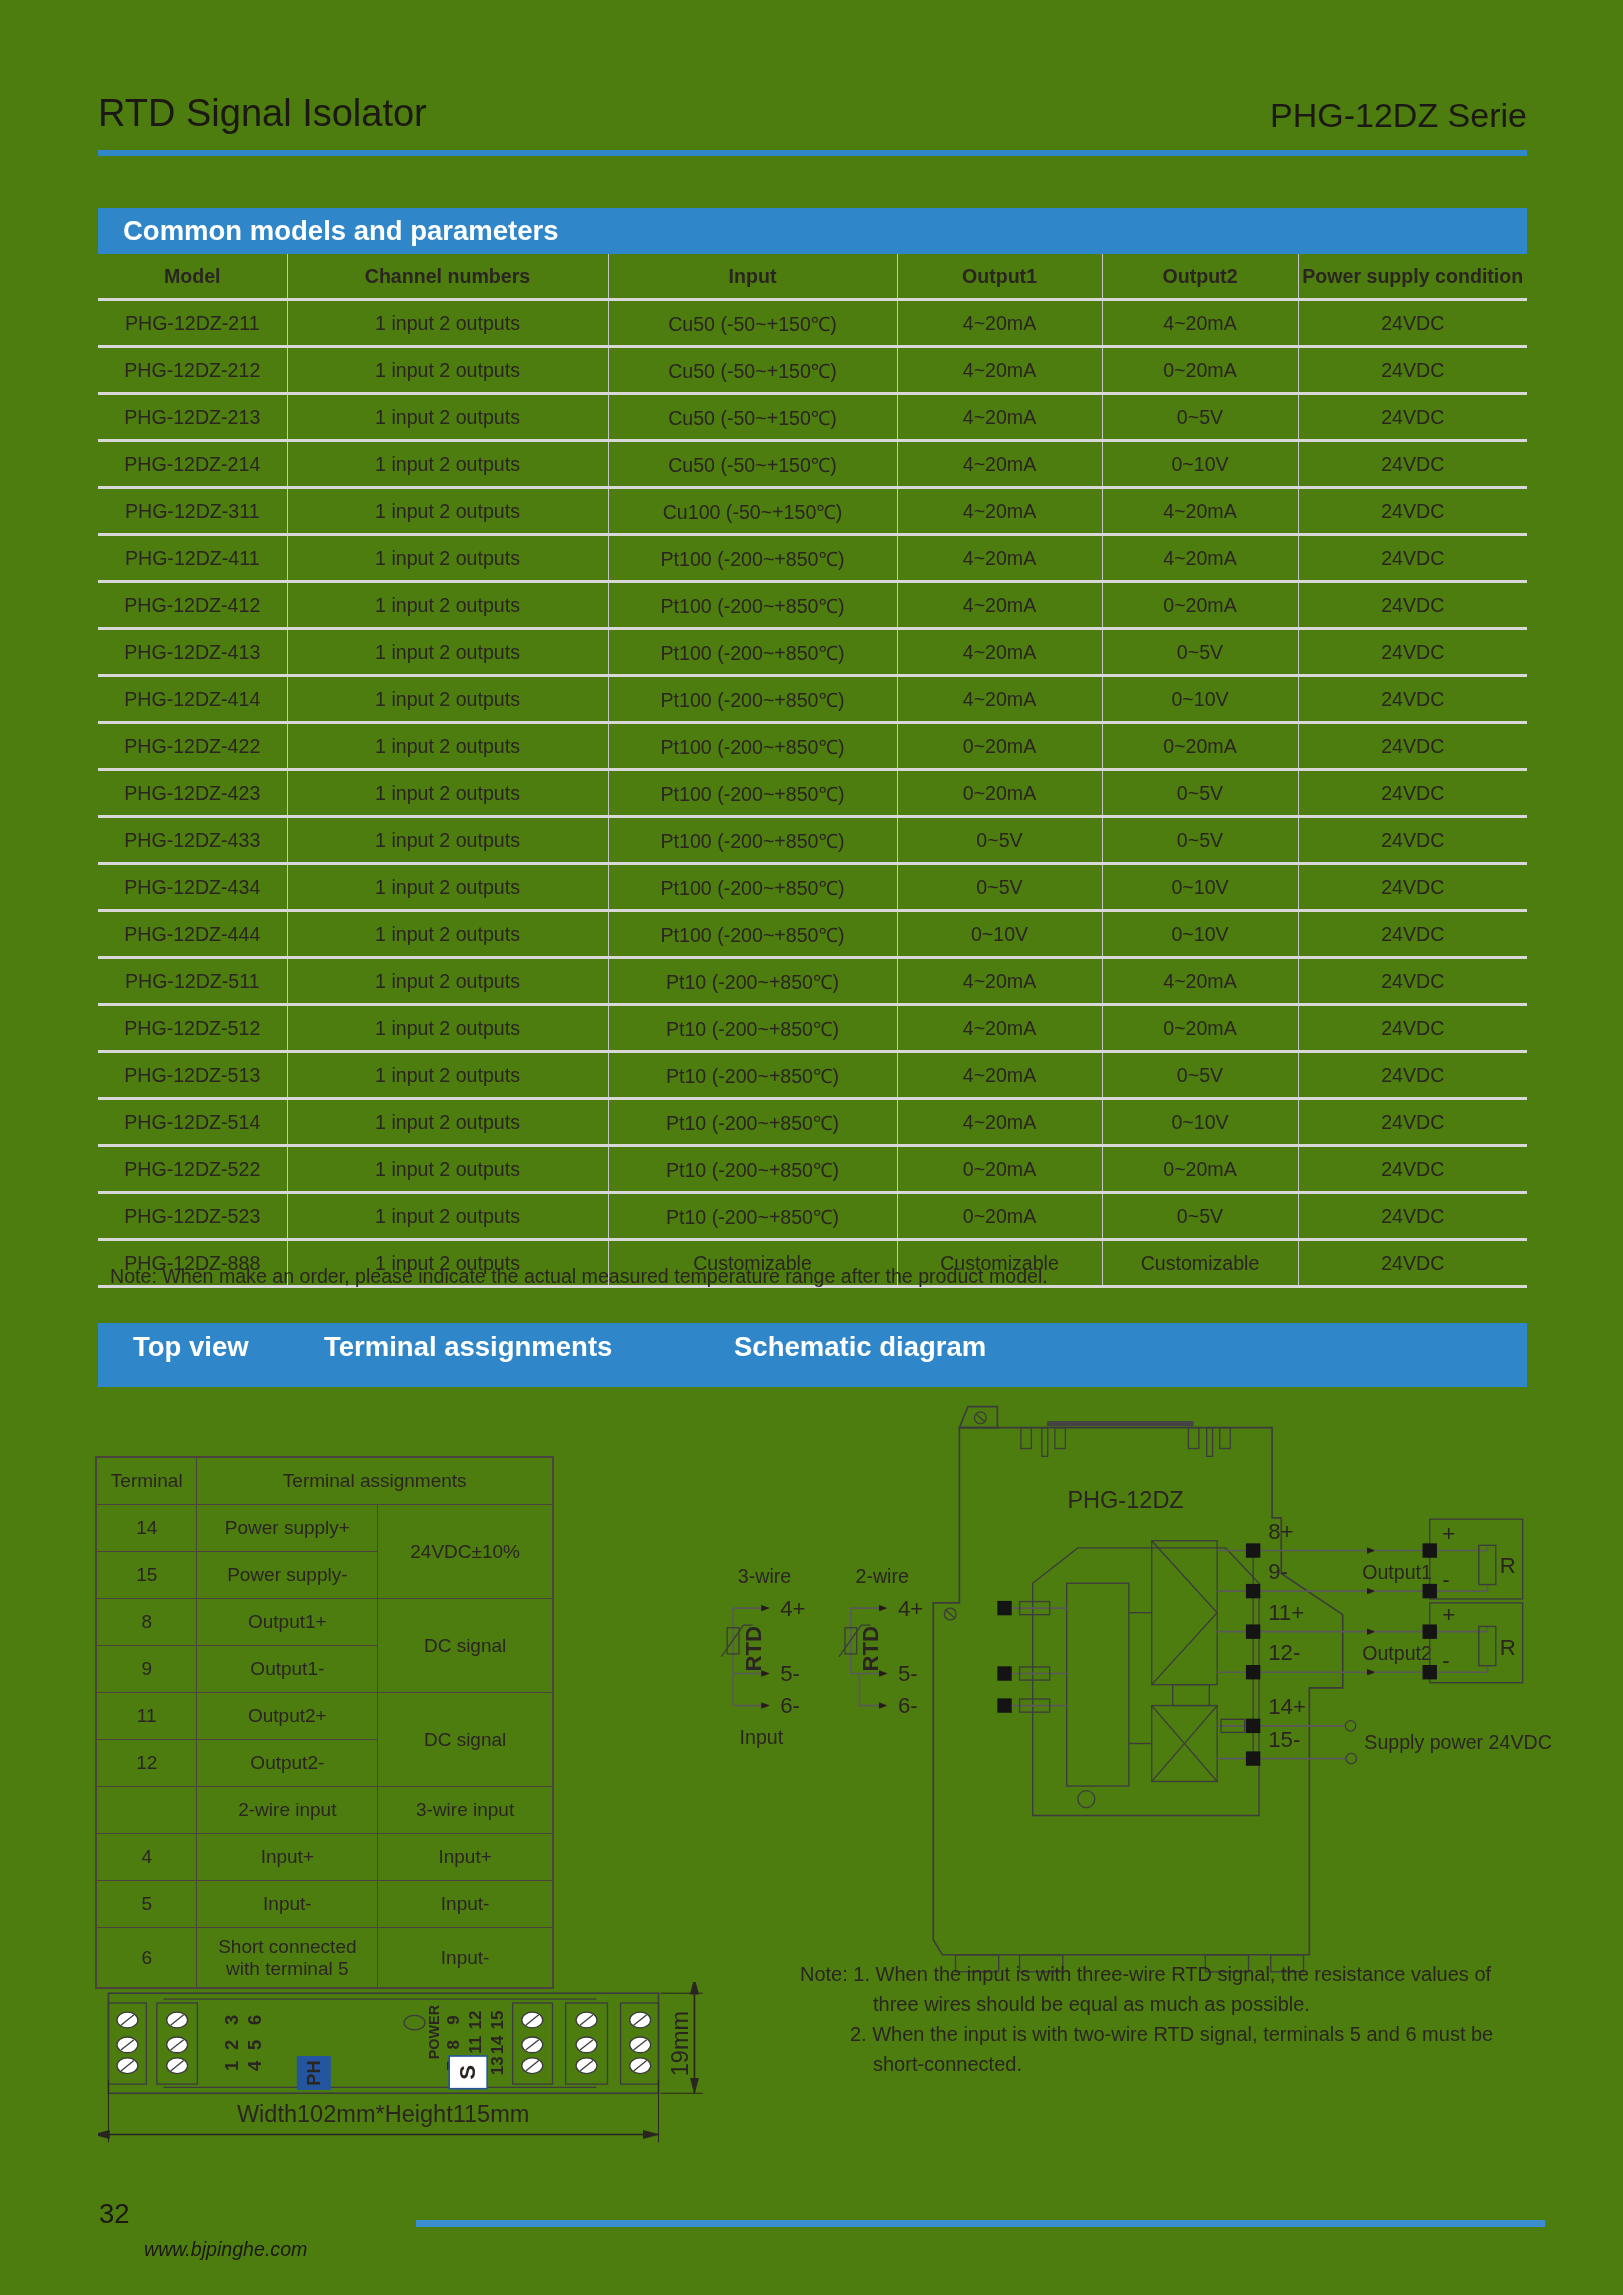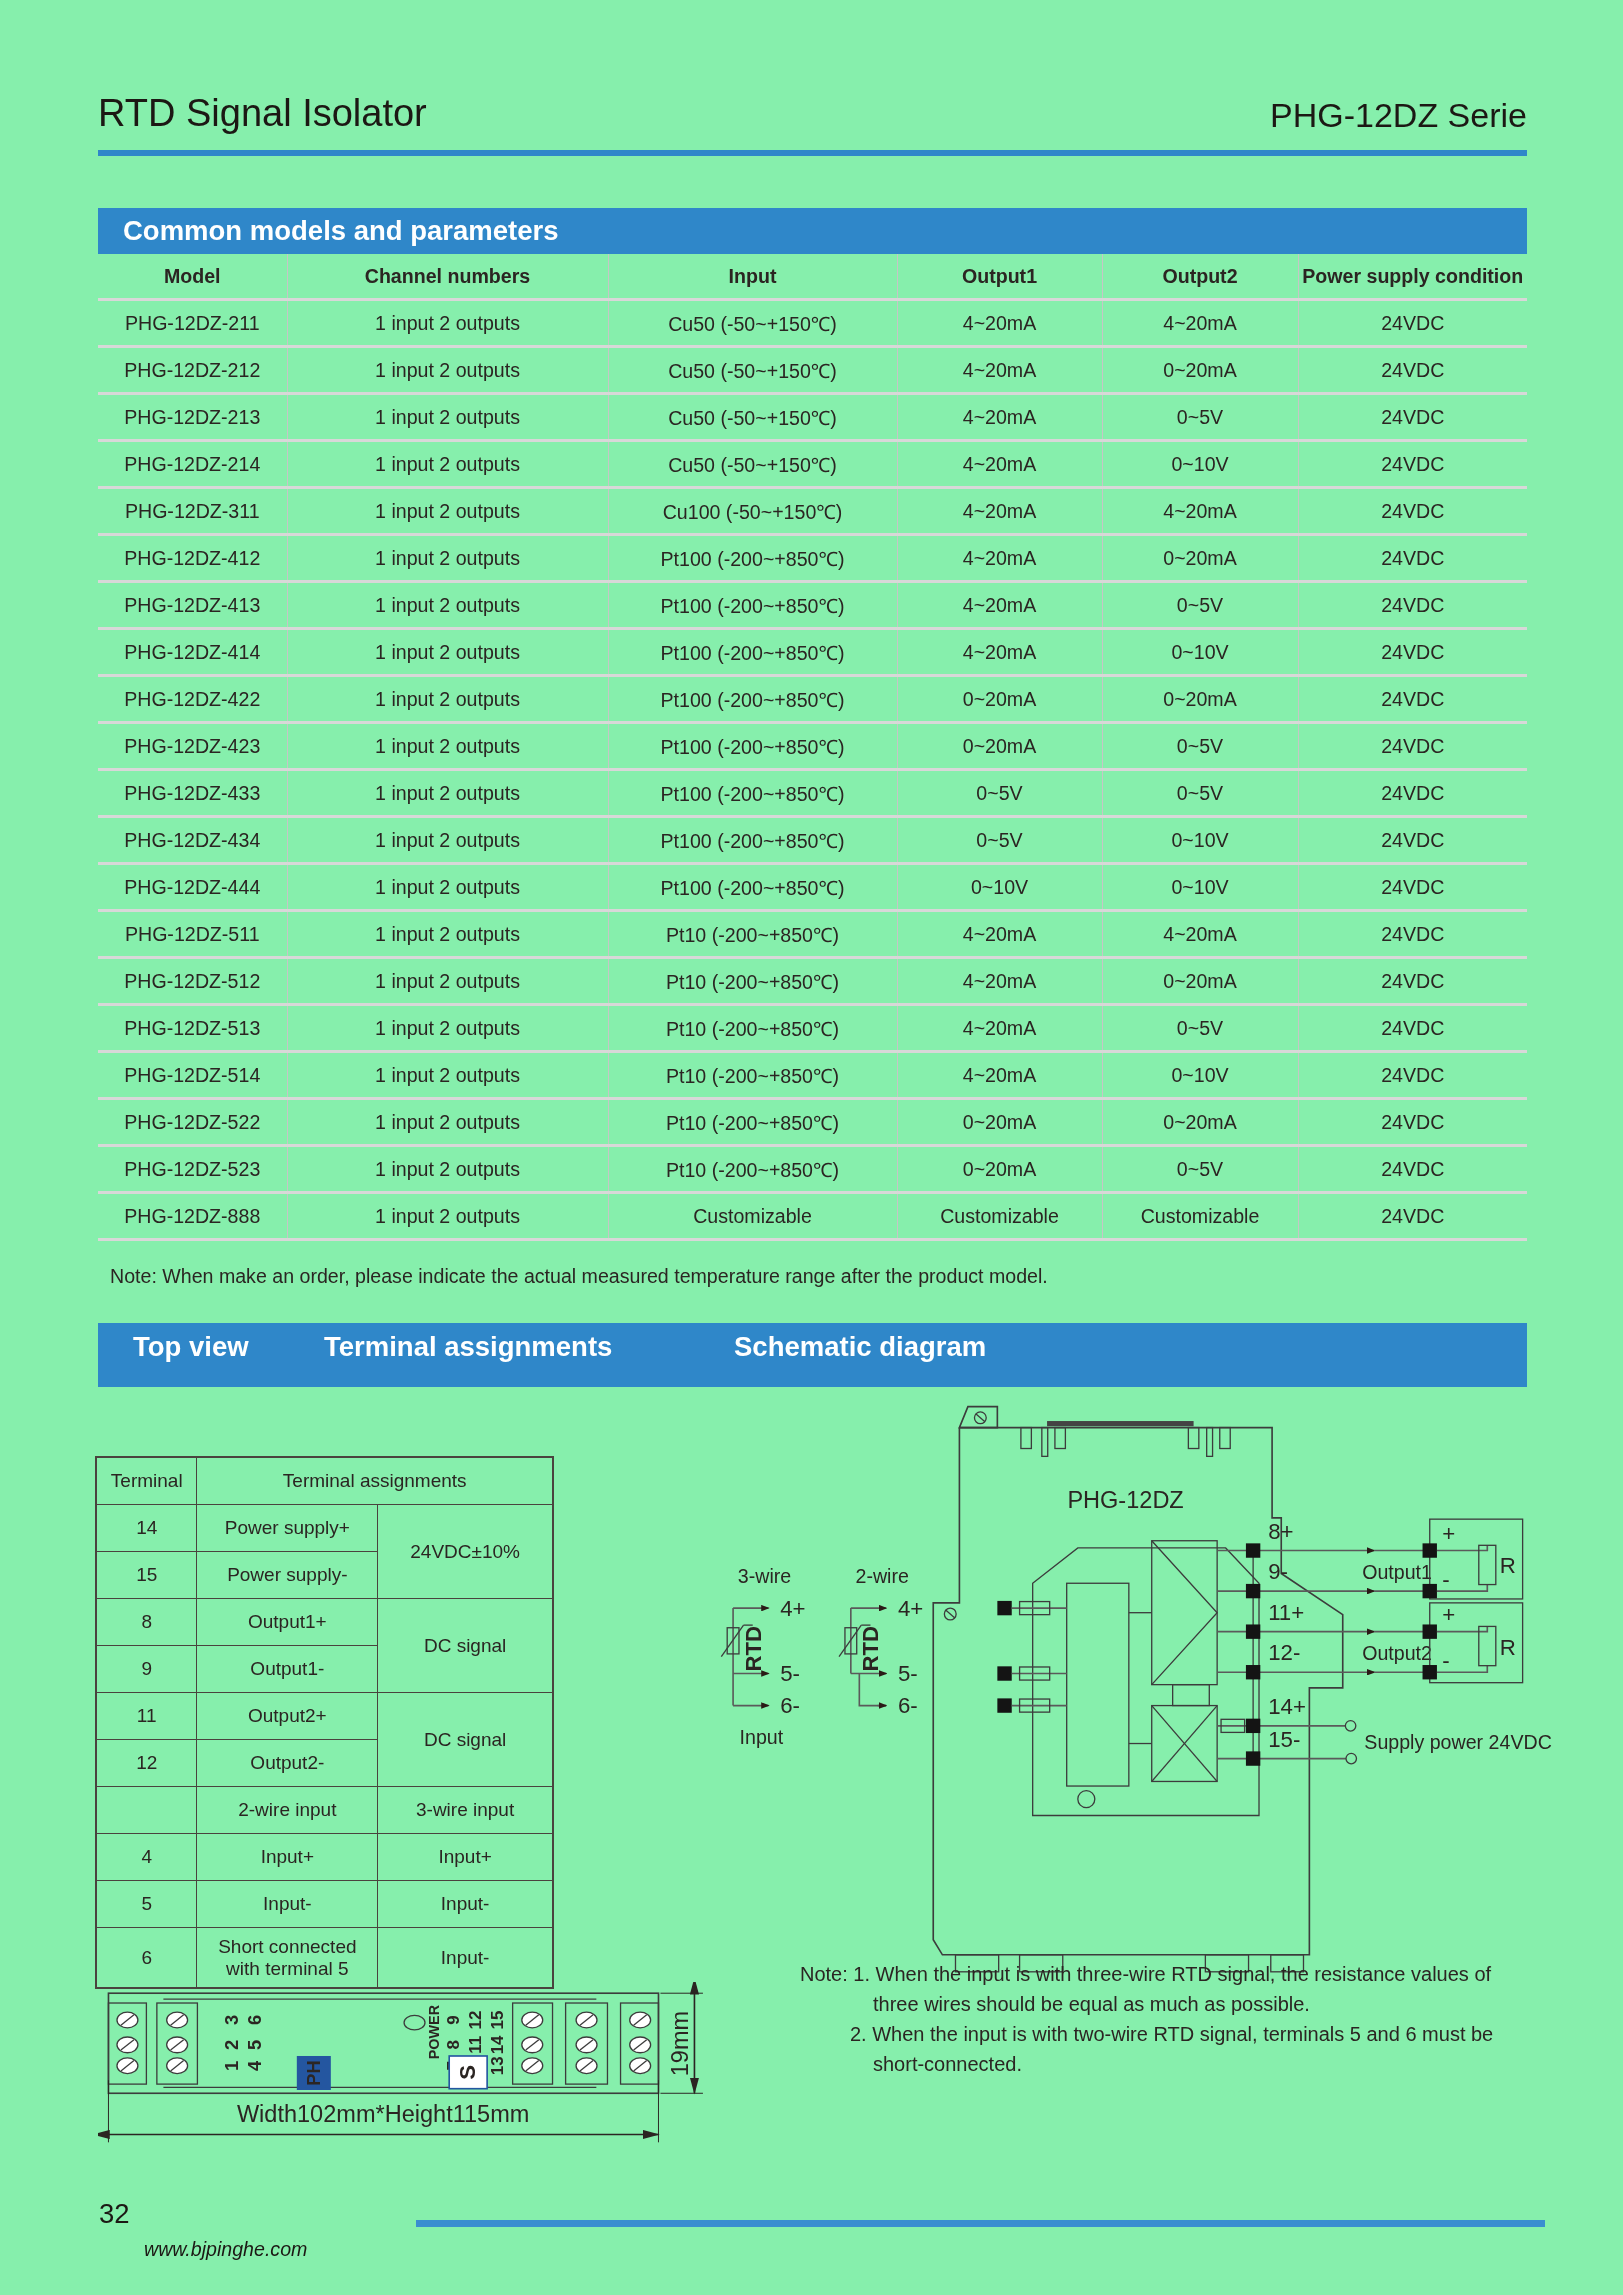--- a/index.html
+++ b/index.html
@@ -1,16 +1,16 @@
 <!DOCTYPE html>
 <html style="font-size:10.5px"><head>
 <meta charset="utf-8">
 <style>
   html,body{margin:0;padding:0;background:#ffffff;}
-  #page{position:relative;width:1624px;height:2295px;background:#86efac;overflow:hidden;
+  #page{position:relative;width:1624px;height:2295px;background:#4d7c0f;overflow:hidden;
         font-family:"Liberation Sans",sans-serif;color:#2b2522;}
   .abs{position:absolute;}
 
   
   #doc-title{left:98px;top:92px;font-size:38px;letter-spacing:0px;color:#1c1814;}
   #doc-series{right:97px;top:96px;font-size:34px;color:#1c1814;}
   #head-rule{left:98px;top:150px;width:1429px;height:5.9px;}
 
   .banner{background:var(--blue);color:#fff;font-weight:bold;font-size:27.5px;}
   #banner1{left:98px;top:208px;width:1429px;height:46px;line-height:46px;}
@@ -123,20 +123,28 @@
         </tr>
         <tr>
           <td>PHG-12DZ-311</td>
           <td>1 input 2 outputs</td>
           <td>Cu100 (-50~+150℃)</td>
           <td>4~20mA</td>
           <td>4~20mA</td>
           <td>24VDC</td>
         </tr>
         <tr>
+          <td>PHG-12DZ-411</td>
+          <td>1 input 2 outputs</td>
+          <td>Pt100 (-200~+850℃)</td>
+          <td>4~20mA</td>
+          <td>4~20mA</td>
+          <td>24VDC</td>
+        </tr>
+        <tr>
           <td>PHG-12DZ-412</td>
           <td>1 input 2 outputs</td>
           <td>Pt100 (-200~+850℃)</td>
           <td>4~20mA</td>
           <td>0~20mA</td>
           <td>24VDC</td>
         </tr>
         <tr>
           <td>PHG-12DZ-413</td>
           <td>1 input 2 outputs</td>

